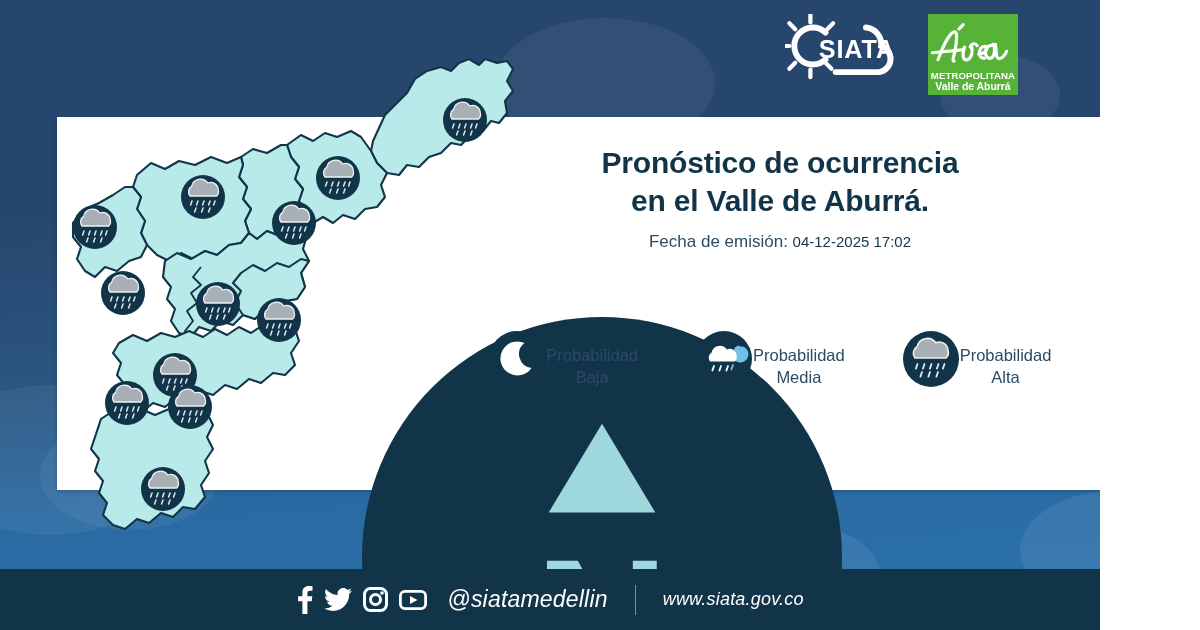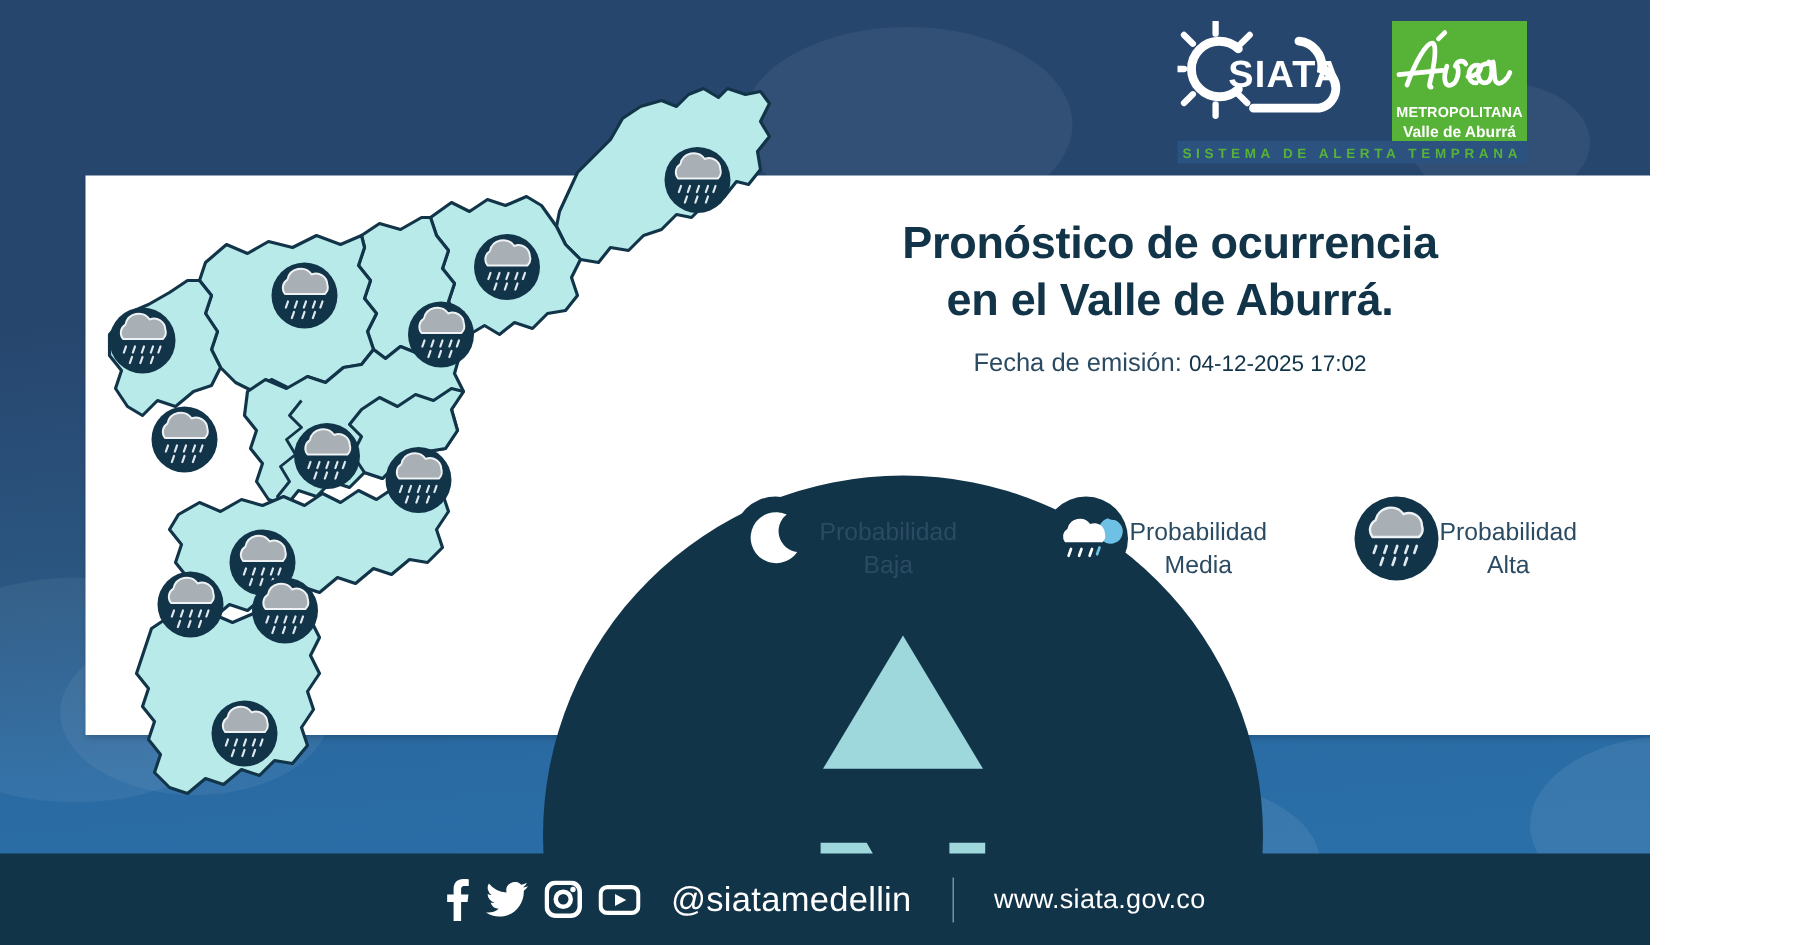--- a/index.html
+++ b/index.html
@@ -18,21 +18,21 @@
     overflow: hidden;
   }
   
   .bgcloud { position: absolute; border-radius: 50%; background: rgba(255,255,255,.055); }
   .bgcloud.b2 { background: rgba(255,255,255,.075); }
 
   
   #footer {
     position: absolute; left: 0; right: 0; bottom: 0; height: 61px;
     background: #123449;
-    display: flex; align-items: center; justify-content: center; gap: 0;
+    display: flex; align-items: center; justify-content: center; gap: 0; font-style: italic;
   }
   #social { display: flex; align-items: center; gap: 11px; }
   #social svg { display: block; fill: #ffffff; }
   #handle {
     color: #ffffff; font-size: 23px; letter-spacing: .2px;
     margin-left: 20px; font-weight: 400;
   }
   #divider { width: 1px; height: 30px; background: rgba(255,255,255,.45); margin: 0 27px; }
   #website { color: #ffffff; font-size: 18px; letter-spacing: .2px; }
 
@@ -42,21 +42,21 @@
     width: 1085px; height: 373px;
     background: #ffffff;
     box-shadow: 0 2px 4px rgba(0,0,0,.18);
   }
 
   
   #logos { position: absolute; right: 82px; top: 14px; display: flex; align-items: flex-start; gap: 8px; }
   #siata-logo { width: 135px; height: 80px; display: block; }
   #area-logo {
     width: 90px; height: 81px; background: #57b337;
-    display: flex; flex-direction: column; align-items: center; justify-content: space-between;
+    display: flex; flex-direction: column; align-items: center; justify-content: center;
     padding-top: 3px; overflow: hidden;
   }
   #area-script { width: 84px; height: 50px; display: block; }
   #area-l1 { color:#fff; font-size: 9.6px; font-weight: 700; letter-spacing: .1px; line-height: 11px; }
   #area-l2 { color:#fff; font-size: 10.4px; font-weight: 700; line-height: 12px; }
   #tagline {
     position: absolute; right: 82px; top: 94px;
     width: 233px; height: 15px; background: #2c5380;
     display: flex; align-items: center; justify-content: center;
   }
@@ -138,23 +138,20 @@
           <path d="M68 44 C74 44 80 40 80 36 C80 32 74 32 71 36 C68 40 68 50 76 50"></path>
           <path d="M96 32 C88 30 82 36 84 44 C86 52 94 52 96 44 C98 36 96 30 94 30" transform="translate(-6,0)"></path>
           <path d="M92 30 C94 40 92 48 96 50 C100 52 106 46 108 40"></path>
         </g>
       </svg>
       <div id="area-l1">METROPOLITANA</div>
       <div id="area-l2">Valle de Aburrá</div>
     </div>
   </div>
 
-  <div id="tagline">
-    <span>SISTEMA DE ALERTA TEMPRANA</span>
-  </div>
 
   <div id="card"></div>
 
   <div id="map">
     <svg viewBox="0 0 480 520">
       <defs>
 
         <g id="ico-alta">
           <circle cx="0" cy="0" r="22" fill="#123449"></circle>
           <path d="M-13,-1 a6.5,6.5 0 0 1 1.6,-9.6 a9,9 0 0 1 16.2,-3.4 a7.5,7.5 0 0 1 10.4,6.6 a6.2,6.2 0 0 1 -1.6,6.4 z" fill="#a8afb5" stroke="#eef2f4" stroke-width="1.3" stroke-linejoin="round"></path>

